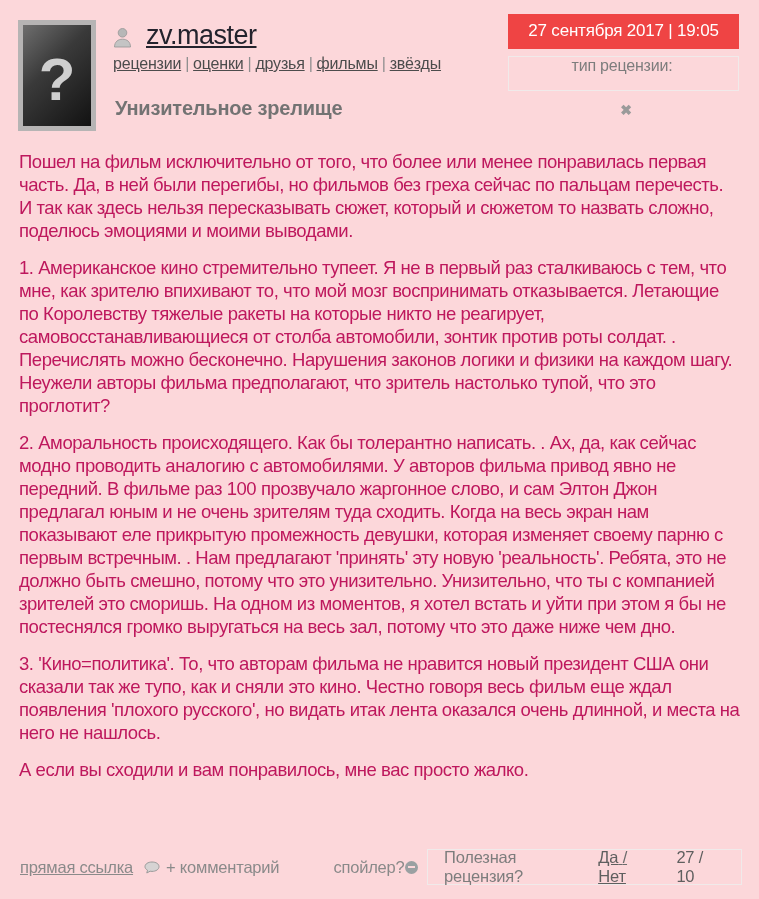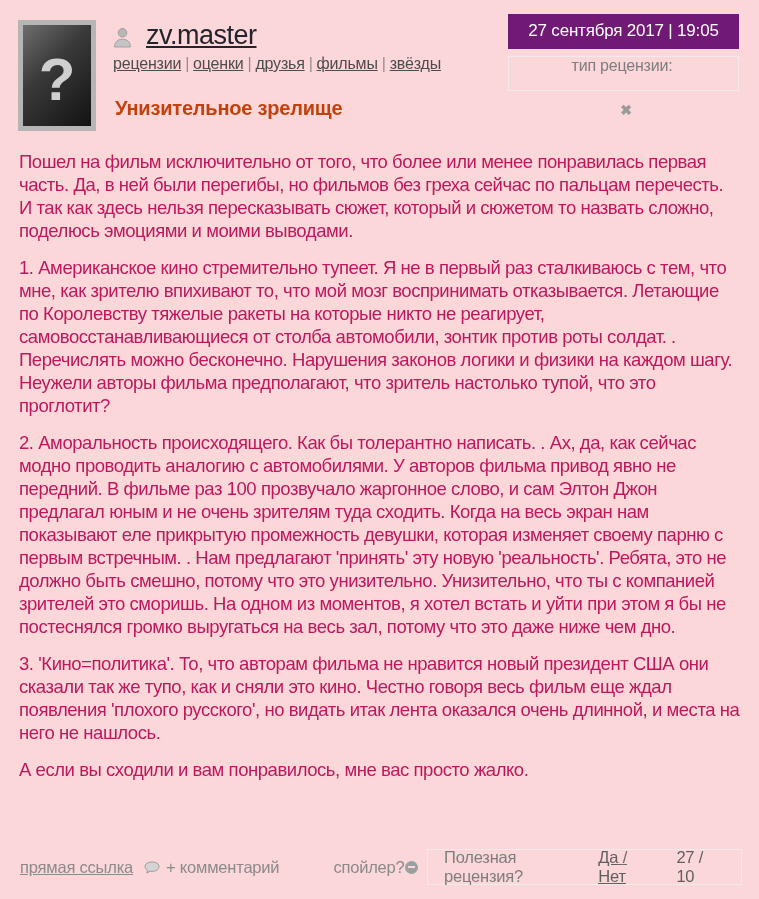--- a/index.html
+++ b/index.html
@@ -35,40 +35,40 @@
     cursor: pointer; letter-spacing: -0.5px;
   }
   .user-nav { margin-top: 4px; font-size: 16px; letter-spacing: -0.2px; }
   .user-nav a { color: #4c4c4c; text-decoration: underline; cursor: pointer; }
   .nav-sep { color: #8f8f8f; margin: 0 4px; }
 
   .header-right {
     position: absolute; top: 14px; right: 20px; width: 231px;
   }
   .date-bar {
-    background: #701a75; color: #ffffff; text-align: center;
+    background: #ef4444; color: #ffffff; text-align: center;
     font-size: 17px; padding: 7px 0 8px 0; letter-spacing: -0.2px;
   }
   .type-box {
     margin-top: 7px; border: 1px solid #f0eaea;
     height: 35px; display: flex; align-items: center;
     padding: 0 12px 0 9px; gap: 9px; flex-direction: column;
   }
   .type-label { color: #7d7d7d; font-size: 16px; letter-spacing: -0.2px; }
   .thumb { width: 24px; height: 24px; cursor: pointer; }
   .thumb-up { fill: #a4a7ab; }
   .thumb-down { fill: #e2a069; }
   .close-x {
     color: #9a9a9a; font-size: 14px; font-weight: bold;
     margin-left: 8px; cursor: pointer;
   }
 
   .review-title {
     position: absolute; left: 115px; top: 97px;
-    font-size: 20px; font-weight: bold; color: #c2410c;
+    font-size: 20px; font-weight: bold; color: #737373;
     letter-spacing: -0.2px;
   }
 
   
   .review-body {
     padding: 10px 19px 0 19px;
     font-size: 18.5px; line-height: 23px; letter-spacing: -0.45px;
     color: #be185d;
   }
   .review-body p { margin-bottom: 14px; }

